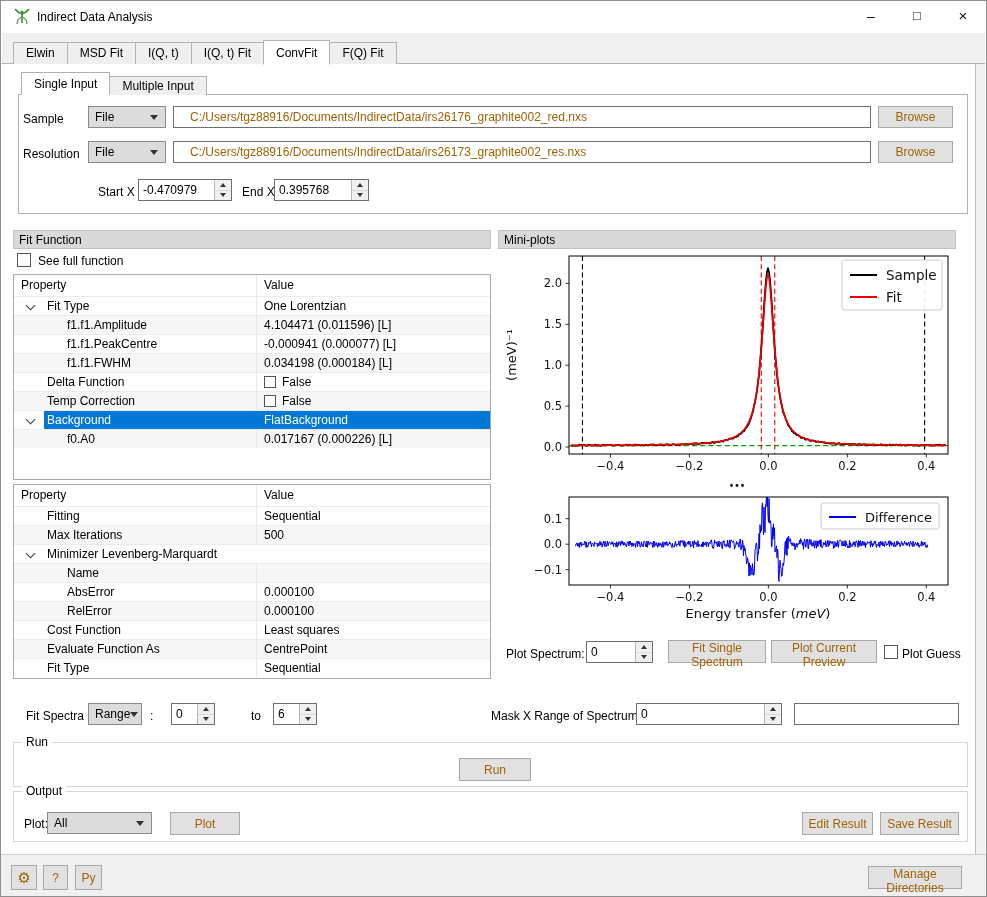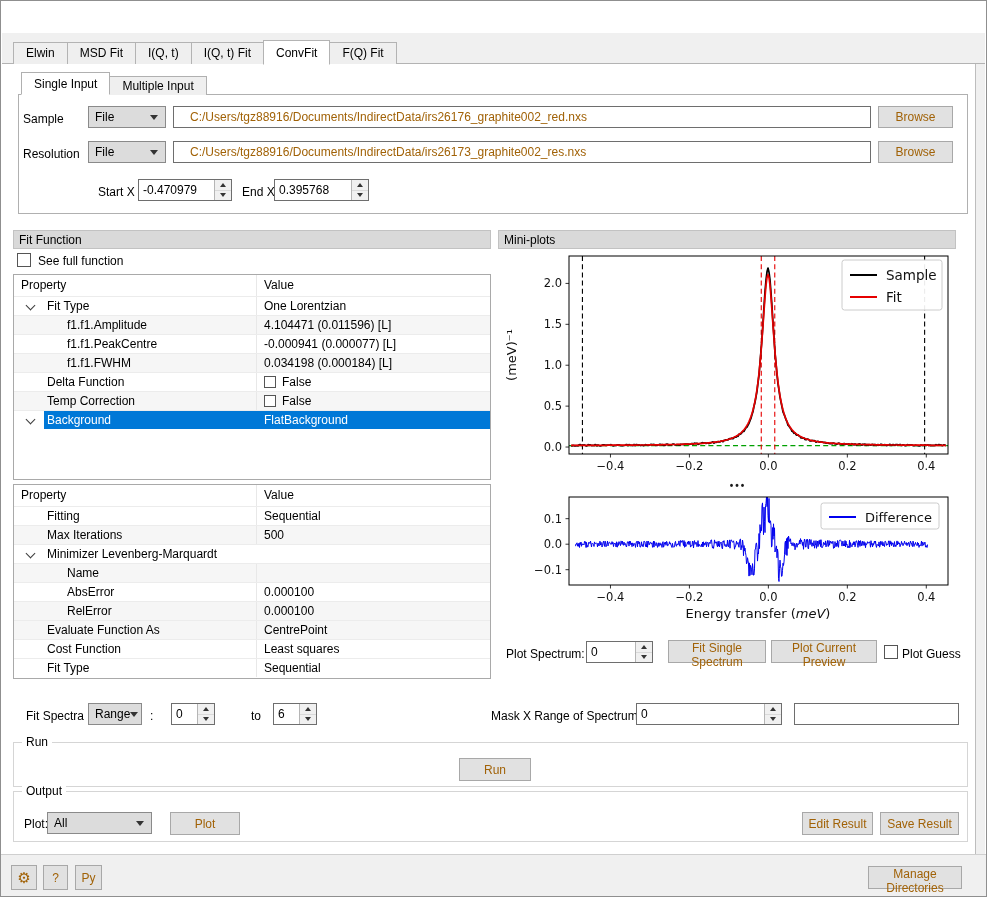--- a/index.html
+++ b/index.html
@@ -79,20 +79,32 @@
   #footer { position: absolute; left: 0; top: 853px; width: 985px; height: 42px; background: #f0f0f0; border-top: 1px solid #cfcfcf; }
   #gear-btn .g { font-size: 15px; line-height: 23px; }
 
   #right-scrollbar { position: absolute; left: 974px; top: 63px; width: 10px; height: 790px; background: #f0f0f0; border-left: 1px solid #bdbdbd; }
 </style>
 </head>
 <body>
 
 <div id="window">
 
+  <div id="titlebar">
+    <svg id="app-icon" viewBox="0 0 18 18">
+      <path d="M9 3 L9 15" stroke="#3f8f3f" stroke-width="1.6" fill="none"></path>
+      <path d="M9 6 C5 5 3 2 2 1 M9 6 C13 5 15 2 16 1" stroke="#3f8f3f" stroke-width="1.6" fill="none"></path>
+      <path d="M9 9 C6 10 4 13 4 16 M9 9 C12 10 14 13 14 16" stroke="#569956" stroke-width="1.3" fill="none"></path>
+      <circle cx="9" cy="4" r="1.6" fill="#3f8f3f"></circle>
+    </svg>
+    <span id="app-title">Indirect Data Analysis</span>
+    <div class="winctl" id="btn-min">–</div>
+    <div class="winctl" id="btn-max">□</div>
+    <div class="winctl" id="btn-close">×</div>
+  </div>
 
   <div id="subtabstrip">
       <div class="subtab active">Single Input</div>
       <div class="subtab">Multiple Input</div>
     </div>
 
   <div id="tabstrip">
       <div class="tab">Elwin</div>
       <div class="tab">MSD Fit</div>
       <div class="tab">I(Q, t)</div>
@@ -172,20 +184,24 @@
         <div class="pcell vcell"><span class="rowcbx"></span>False</div>
       </div>
       <div class="prow alt">
         <div class="pcell" style="padding-left: 33px;">Temp Correction</div>
         <div class="pcell vcell"><span class="rowcbx"></span>False</div>
       </div>
       <div class="prow sel">
         <div class="pcell" style="padding-left: 33px;"><i class="chev"></i>Background</div>
         <div class="pcell vcell">FlatBackground</div>
       </div>
+      <div class="prow alt">
+        <div class="pcell" style="padding-left: 53px;">f0.A0</div>
+        <div class="pcell vcell">0.017167 (0.000226) [L]</div>
+      </div>
     </div>
   <div class="ptable" id="table2" style="left:12px; top:483px; width:478px; height:195px;">
       <div class="prow phead">
         <div class="pcell" style="padding-left: 7px;">Property</div>
         <div class="pcell vcell">Value</div>
       </div>
       <div class="prow">
         <div class="pcell" style="padding-left: 33px;">Fitting</div>
         <div class="pcell vcell">Sequential</div>
       </div>
@@ -200,27 +216,27 @@
         <div class="pcell" style="padding-left: 53px;">Name</div>
       </div>
       <div class="prow">
         <div class="pcell" style="padding-left: 53px;">AbsError</div>
         <div class="pcell vcell">0.000100</div>
       </div>
       <div class="prow alt">
         <div class="pcell" style="padding-left: 53px;">RelError</div>
         <div class="pcell vcell">0.000100</div>
       </div>
+      <div class="prow">
+        <div class="pcell" style="padding-left: 33px;">Cost Function</div>
+        <div class="pcell vcell">Least squares</div>
+      </div>
       <div class="prow alt">
         <div class="pcell" style="padding-left: 33px;">Evaluate Function As</div>
         <div class="pcell vcell">CentrePoint</div>
-      </div>
-      <div class="prow">
-        <div class="pcell" style="padding-left: 33px;">Cost Function</div>
-        <div class="pcell vcell">Least squares</div>
       </div>
       <div class="prow">
         <div class="pcell" style="padding-left: 33px;">Fit Type</div>
         <div class="pcell vcell">Sequential</div>
       </div>
     </div>
 
   <div class="sect-hdr" style="left:497px; top:229px; width:458px;">Mini-plots</div>
   <div class="plotmount" id="plot-top" style="left:500px; top:250px; width:452px; height:232px;"><svg width="452" height="232" class="plot">
         <line x1="68" x2="447" y1="194.6408818181818" y2="194.6408818181818" stroke="#00a000" stroke-width="1.1" stroke-dasharray="5,3.2"></line>

